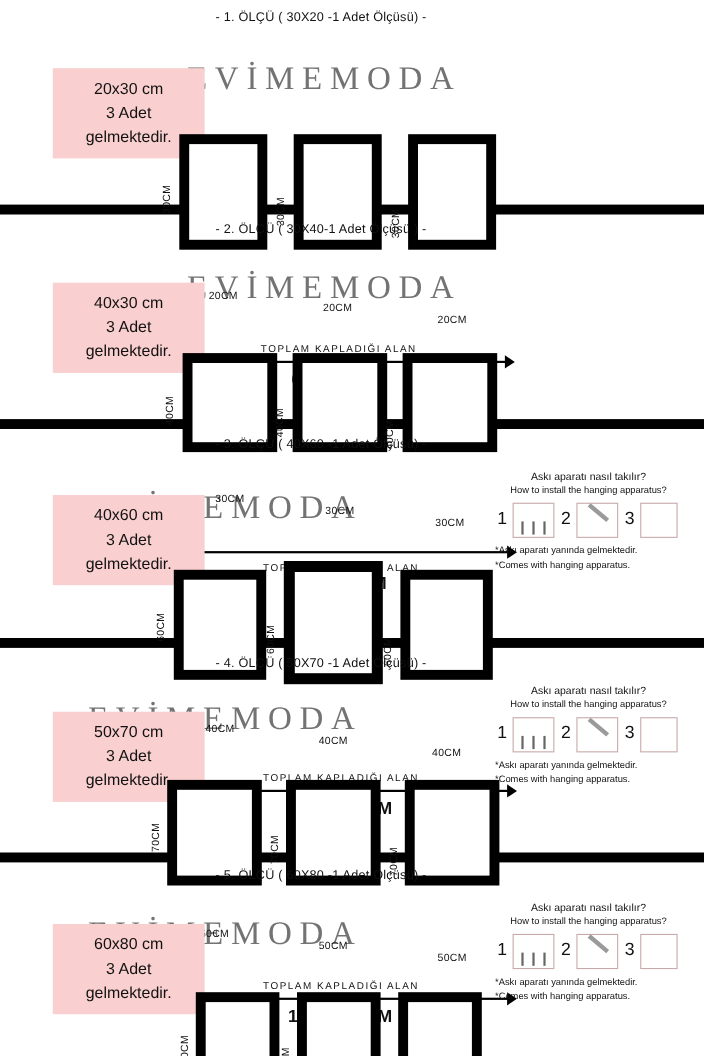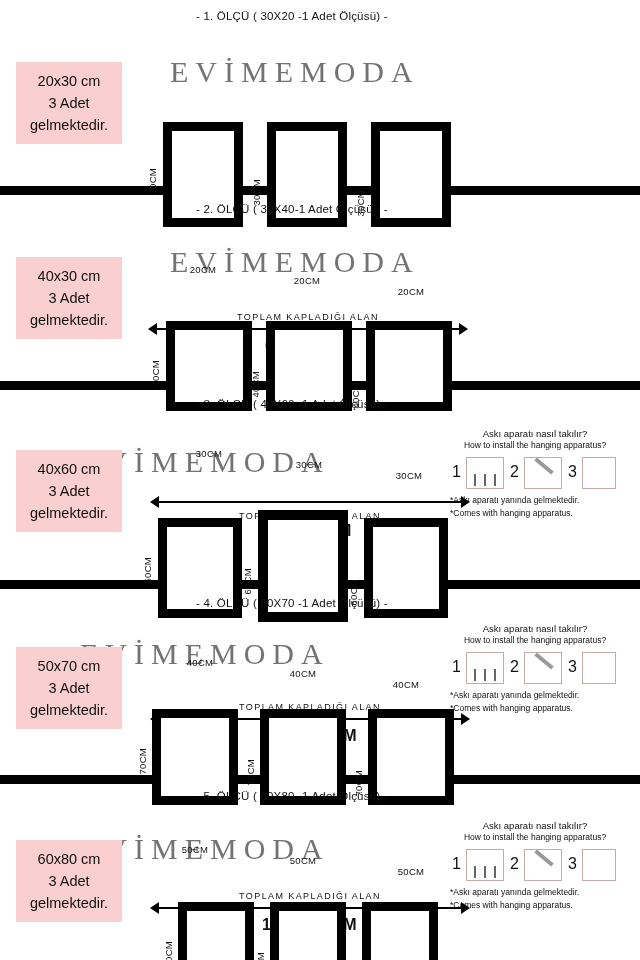--- a/index.html
+++ b/index.html
@@ -20,22 +20,23 @@
   .section{position:absolute;left:0;width:640px;}
 
   
   .badge{
     position:absolute;
     background:#f9cfcf;
     color:#111;
     text-align:center;
     font-size:14.5px;
     line-height:22px;
-    padding:8px 0;
+    padding:8px 16px;
     width:106px;
+    margin-left:32px;
   }
   .badge div{white-space:nowrap;}
 
   
   .sec-title{
     position:absolute;
     font-size:11.5px;
     letter-spacing:.2px;
     color:#111;
     white-space:nowrap;

